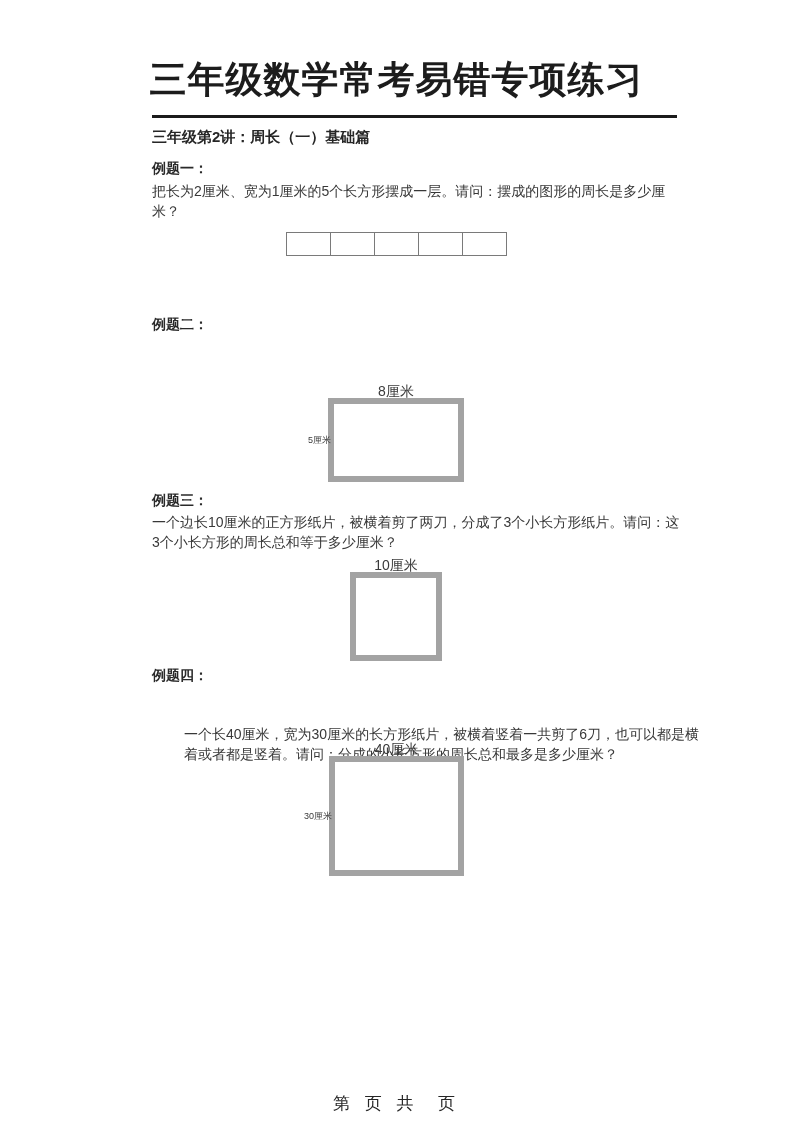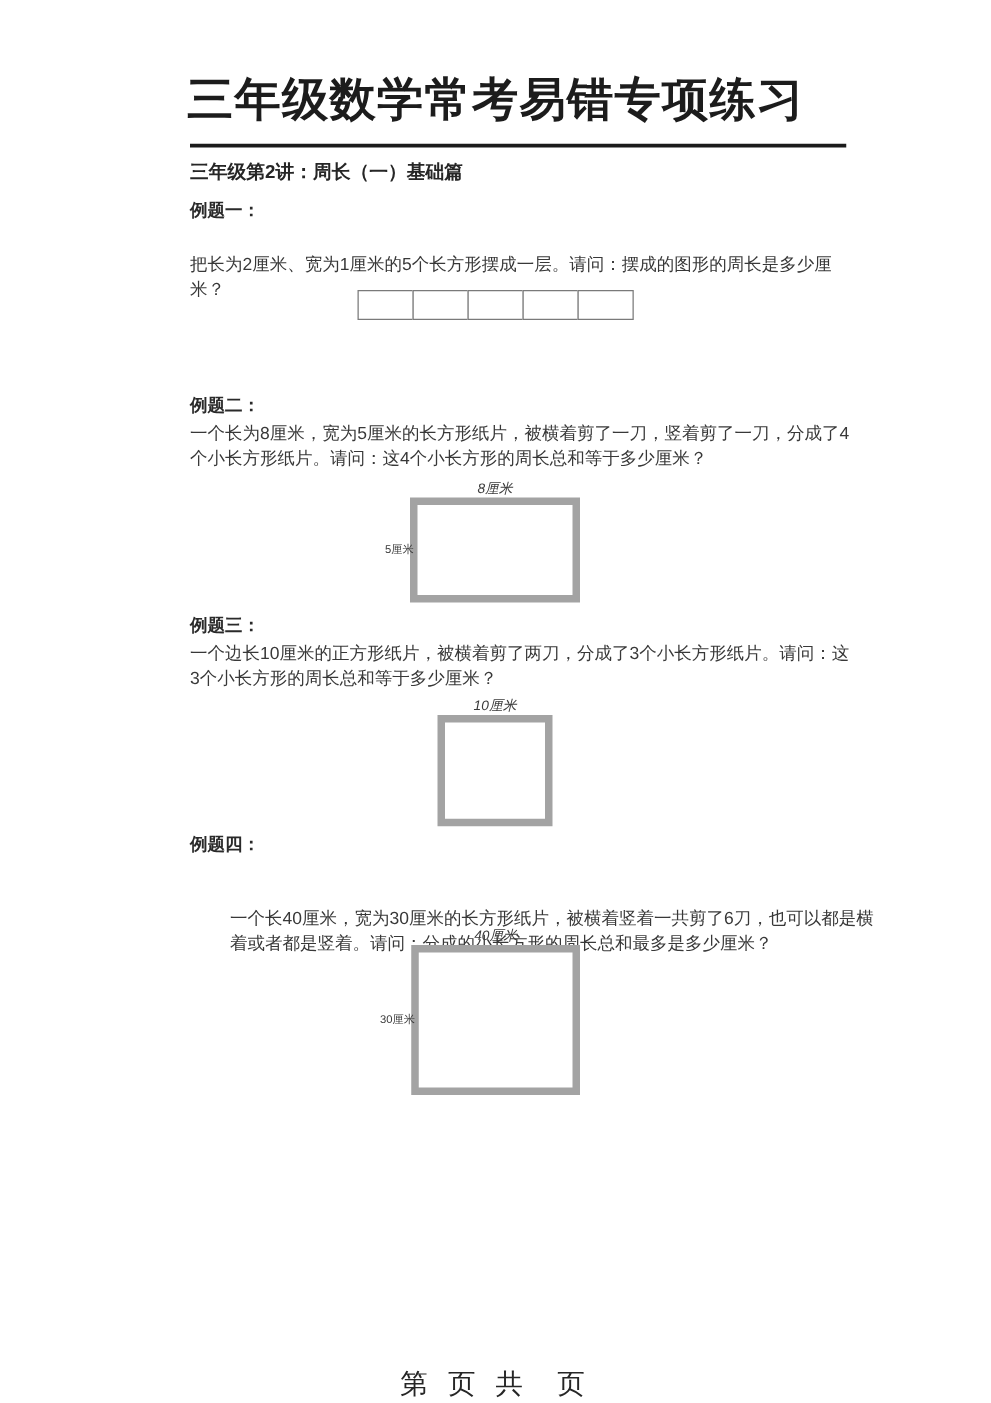--- a/index.html
+++ b/index.html
@@ -61,26 +61,25 @@
     width: 45px; height: 24px;
     border: 1px solid #7a7a7a;
     background: #ffffff;
     margin-left: -1px;
   }
   .fig-row-cell:first-child { margin-left: 0; }
   
   .fig-shape { position: absolute; }
   .fig-top-label {
     text-align: center;
-    font-size: 11px;
+    font-size: 14px;
     line-height: 10px;
     color: #3a3a3a;
     margin-bottom: 2px;
     white-space: nowrap;
-    font-style: italic;
   }
   .fig-rect {
     position: relative;
     border: 6px solid #a3a3a3;
     background: #ffffff;
   }
   .fig-left-label {
     position: absolute;
     right: calc(100% + 3px);
     top: 50%;
@@ -92,27 +91,27 @@
   #fig2 { top: 386px; left: 328px; }
   #fig2 .fig-rect { width: 136px; height: 84px; }
   #fig3 { top: 560px; left: 350px; }
   #fig3 .fig-rect { width: 92px; height: 89px; }
   #fig4 { top: 744px; left: 329px; }
   #fig4 .fig-rect { width: 135px; height: 120px; }
   .doc-footer {
     position: absolute;
     top: 1092px; left: 0; width: 793px;
     text-align: center;
-    font-size: 22px;
+    font-size: 17px;
     letter-spacing: 5px;
     color: #262626;
     white-space: pre;
   }
   
-  #ex1-h { top: 160px; } #ex1-t { top: 181px; margin-top: 20px; }
+  #ex1-h { top: 160px; } #ex1-t { top: 181px; }
   #ex2-h { top: 316px; } #ex2-t { top: 336px; }
   #ex3-h { top: 492px; } #ex3-t { top: 512px; }
   #ex4-h { top: 667px; } #ex4-t { top: 724px; margin-left: 32px; }
 </style>
 </head>
 <body>
 
 <div class="page">
 
   <div class="doc-title">三年级数学常考易错专项练习</div>
@@ -123,21 +122,20 @@
   <div class="ex-text" id="ex1-t">把长为2厘米、宽为1厘米的5个长方形摆成一层。请问：摆成的图形的周长是多少厘米？</div>
   <div class="fig-row">
     <div class="fig-row-cell"></div>
   <div class="fig-row-cell"></div>
       <div class="fig-row-cell"></div>
       <div class="fig-row-cell"></div>
       <div class="fig-row-cell"></div>
     </div>
 
   <div class="ex-heading" id="ex2-h">例题二：</div>
-  <div class="ex-text" id="ex2-t">一个长为8厘米，宽为5厘米的长方形纸片，被横着剪了一刀，竖着剪了一刀，分成了4个小长方形纸片。请问：这4个小长方形的周长总和等于多少厘米？</div>
   <div class="fig-shape" id="fig2">
     <div class="fig-top-label">8厘米</div>
     <div class="fig-rect">
       <span class="fig-left-label">5厘米</span>
     </div>
   </div>
 
   <div class="ex-heading" id="ex3-h">例题三：</div>
   <div class="ex-text" id="ex3-t">一个边长10厘米的正方形纸片，被横着剪了两刀，分成了3个小长方形纸片。请问：这3个小长方形的周长总和等于多少厘米？</div>
   <div class="fig-shape" id="fig3">

